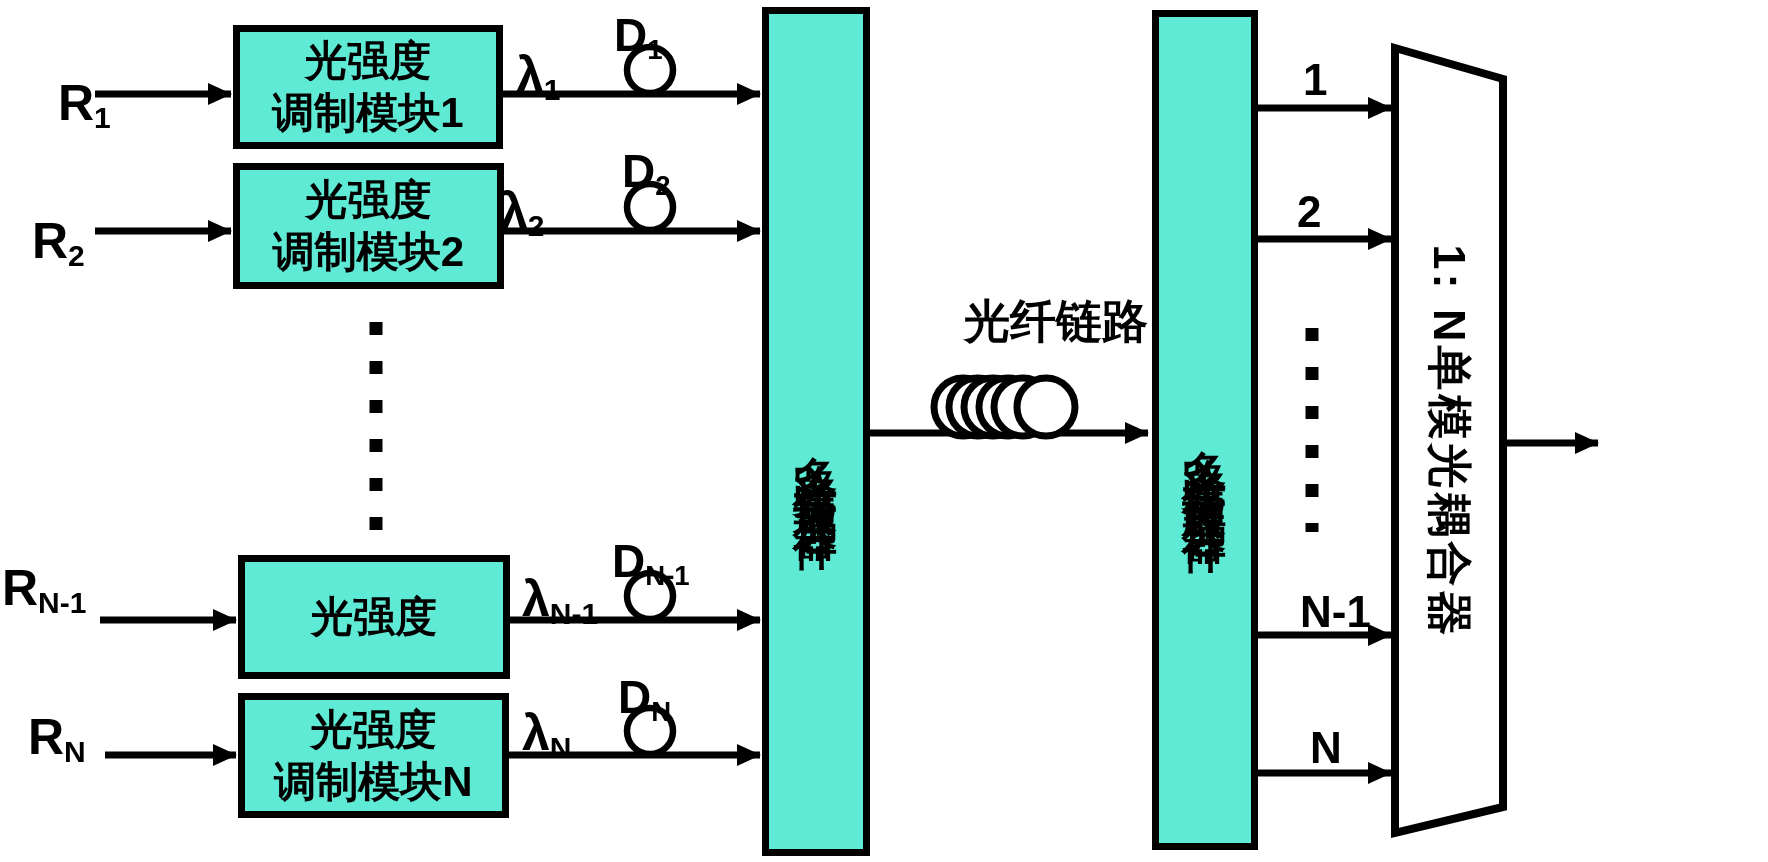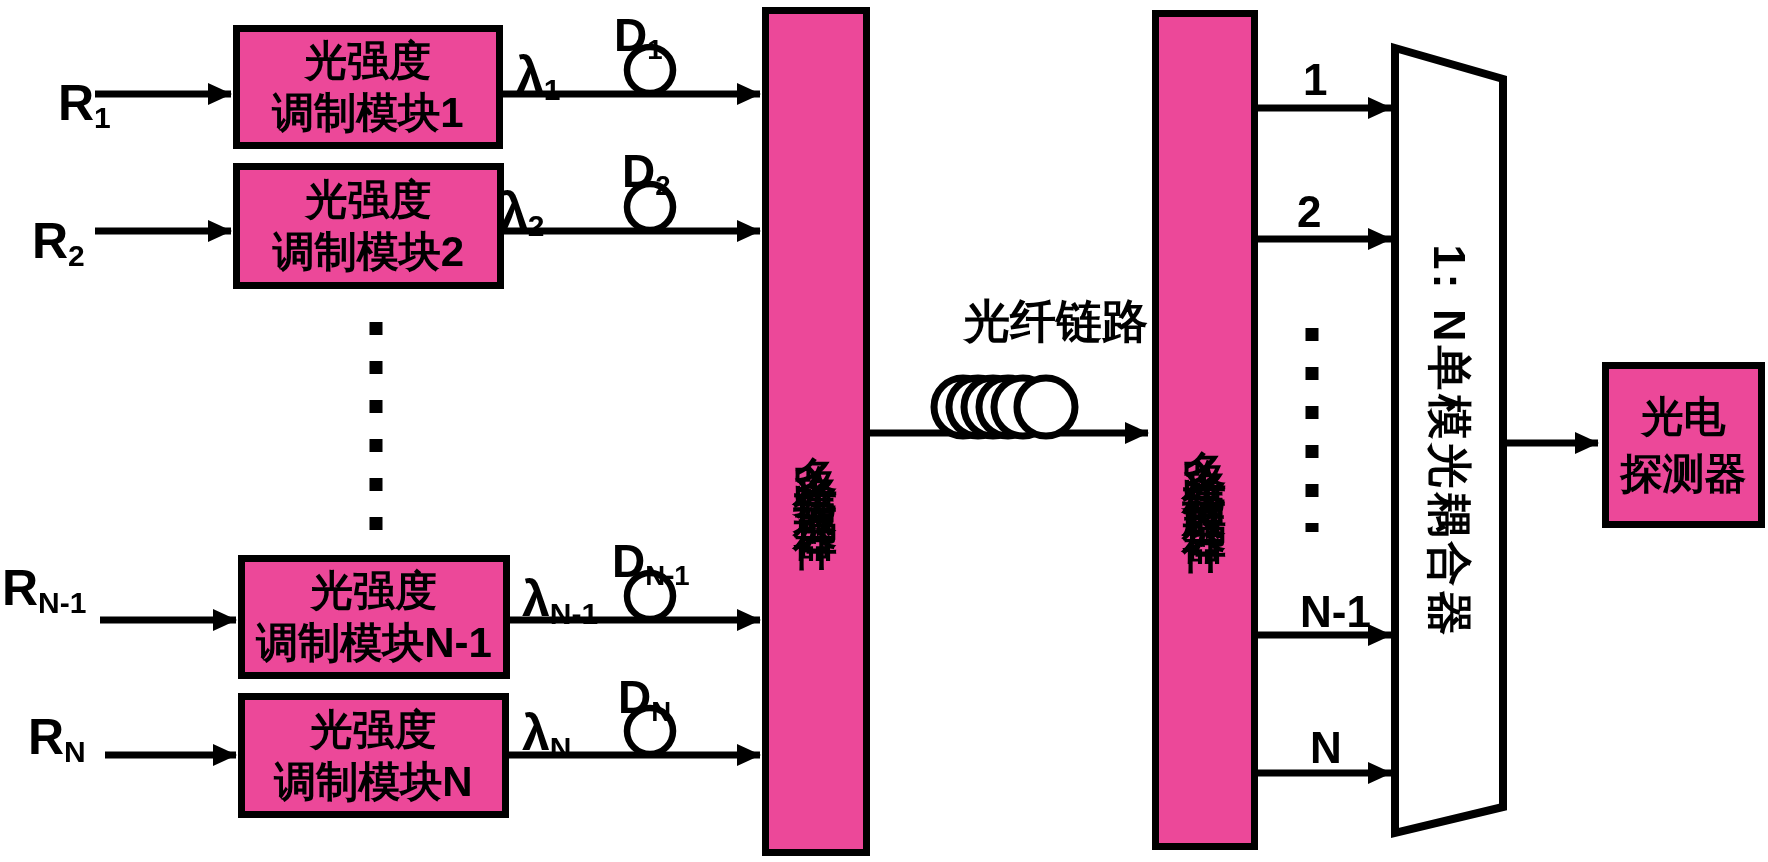--- a/index.html
+++ b/index.html
@@ -2,21 +2,21 @@
 <html><head>
 <meta charset="utf-8">
 <style>
   html,body{margin:0;padding:0;background:#ffffff;}
   #stage{
     position:relative;width:1768px;height:862px;background:#ffffff;overflow:hidden;
     font-family:"Liberation Sans","DejaVu Sans",sans-serif;color:#000;
   }
   svg{position:absolute;left:0;top:0;}
   .box{
-    position:absolute;box-sizing:border-box;border:7px solid #000;background:#ec4899;
+    position:absolute;box-sizing:border-box;border:7px solid #000;background:#5eead4;
   }
   .module-box{
     display:flex;flex-direction:column;align-items:center;justify-content:center;
     text-align:center;font-weight:700;font-size:42px;line-height:52px;
   }
   .vbox{
     display:flex;align-items:center;justify-content:center;
   }
   .vtext{
     writing-mode:vertical-rl;text-orientation:upright;
@@ -96,39 +96,34 @@
   <div class="box module-box" style="left:233px;top:25px;width:270px;height:124px;">
     <div>光强度</div>
     <div>调制模块1</div>
   </div>
   <div class="box module-box" style="left:233px;top:163px;width:271px;height:126px;">
     <div>光强度</div>
     <div>调制模块2</div>
   </div>
   <div class="box module-box" style="left:238px;top:555px;width:272px;height:124px;">
     <div>光强度</div>
-    <div>调制模块N-1</div>
   </div>
   <div class="box module-box" style="left:238px;top:693px;width:271px;height:125px;">
     <div>光强度</div>
     <div>调制模块N</div>
   </div>
 
   <div class="box vbox" style="left:762px;top:7px;width:108px;height:849px;">
     <div class="vtext">多路光信号耦合器件</div>
   </div>
 
   <div class="box vbox" style="left:1152px;top:10px;width:106px;height:840px;">
     <div class="vtext">多路光信号解耦合器件</div>
   </div>
 
-  <div class="box pd-box" style="left:1602px;top:362px;width:163px;height:166px;">
-    <div>光电</div>
-    <div>探测器</div>
-  </div>
 
   <div class="sig" style="left:30px;top:78px;margin-left:28px;"><span>R</span><span class="sub">1</span></div>
   <div class="sig" style="left:32px;top:216px;"><span>R</span><span class="sub">2</span></div>
   <div class="sig" style="left:2px;top:563px;"><span>R</span><span class="sub">N-1</span></div>
   <div class="sig" style="left:28px;top:712px;"><span>R</span><span class="sub">N</span></div>
 
   <div class="sig" style="left:516px;top:50px;"><span>λ</span><span class="sub">1</span></div>
   <div class="sig" style="left:500px;top:186px;"><span>λ</span><span class="sub">2</span></div>
   <div class="sig" style="left:522px;top:574px;"><span>λ</span><span class="sub">N-1</span></div>
   <div class="sig" style="left:522px;top:708px;"><span>λ</span><span class="sub">N</span></div>

